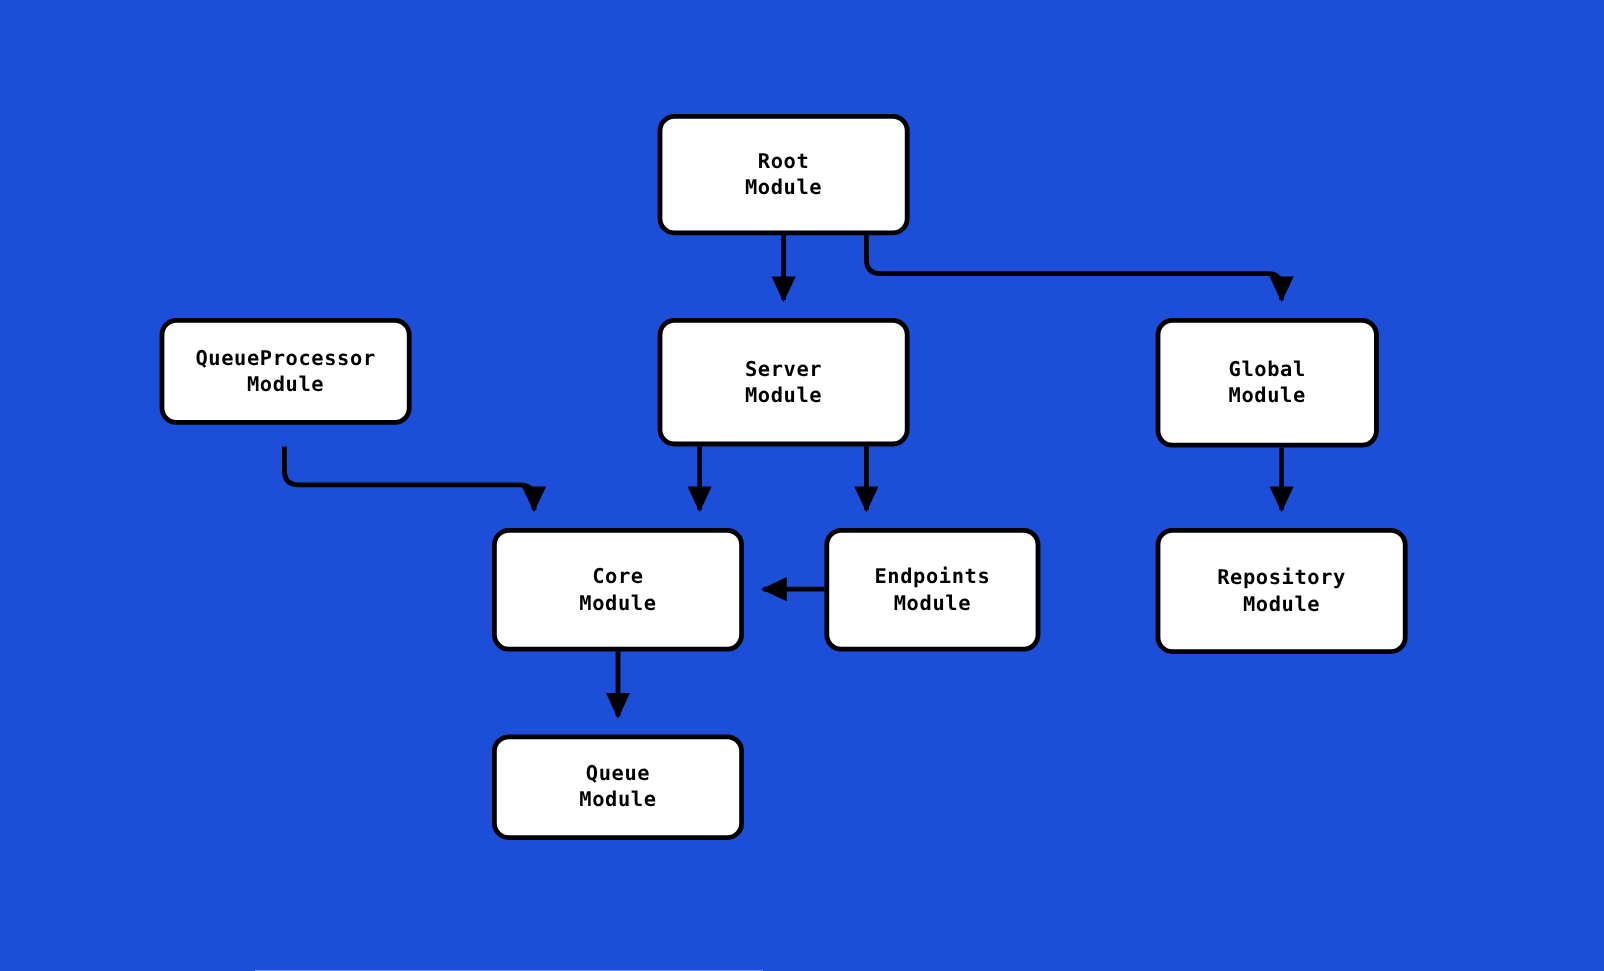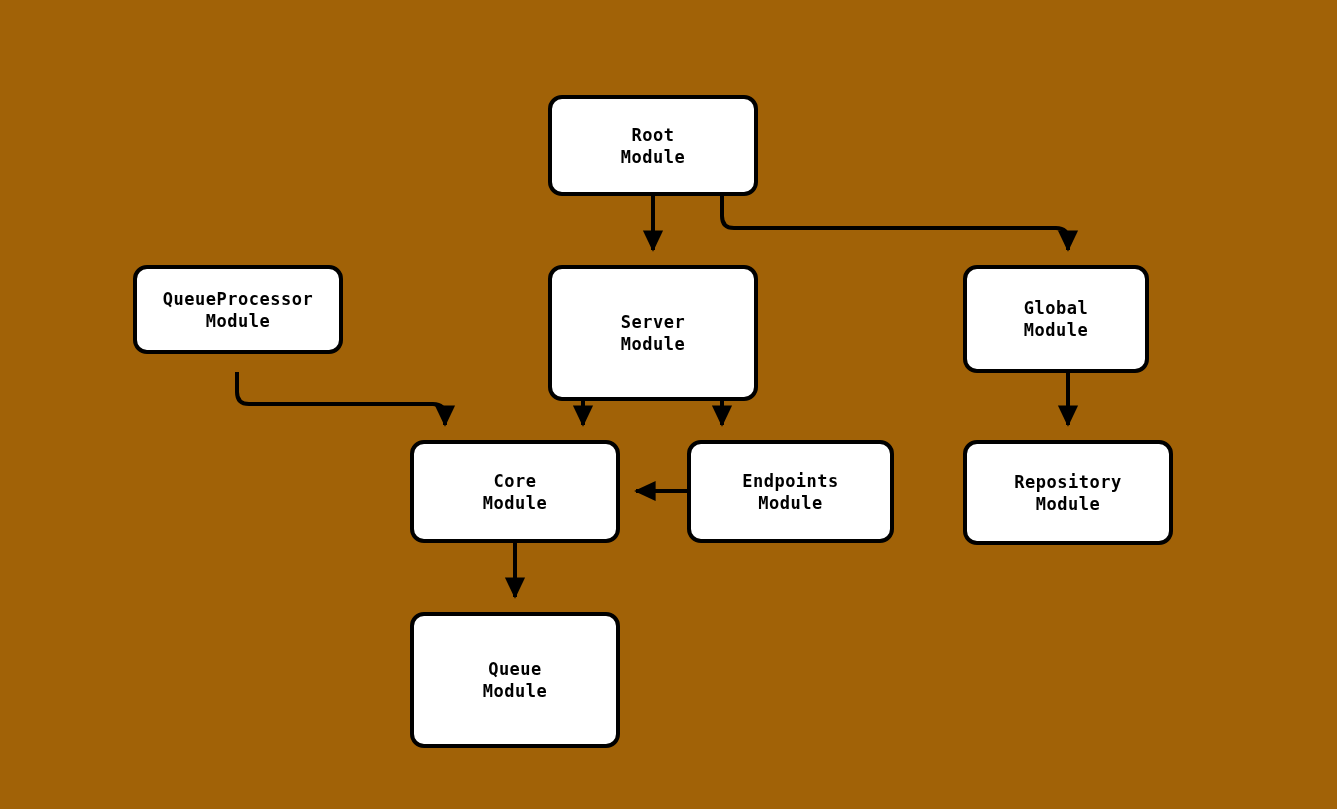--- a/index.html
+++ b/index.html
@@ -4,21 +4,21 @@
 <style>
   html, body {
     margin: 0;
     padding: 0;
     background: #ffffff;
   }
   #canvas {
     position: relative;
     width: 1337px;
     height: 809px;
-    background: #a16207;
+    background: #1d4ed8;
     overflow: hidden;
     font-family: "DejaVu Sans Mono", "Liberation Mono", monospace;
   }
   #edges {
     position: absolute;
     left: 0;
     top: 0;
     width: 1337px;
     height: 809px;
     pointer-events: none;
@@ -79,43 +79,43 @@
   <div class="node" style="left:548px; top:95px; width:210px; height:101px;">
     <div class="node-label">Root
 Module</div>
   </div>
 
   <div class="node" style="left:133px; top:265px; width:210px; height:89px;">
     <div class="node-label">QueueProcessor
 Module</div>
   </div>
 
-  <div class="node" style="left:548px; top:265px; width:210px; height:136px;">
+  <div class="node" style="left:548px; top:265px; width:210px; height:107px;">
     <div class="node-label">Server
 Module</div>
   </div>
 
   <div class="node" style="left:963px; top:265px; width:186px; height:108px;">
     <div class="node-label">Global
 Module</div>
   </div>
 
   <div class="node" style="left:410px; top:440px; width:210px; height:103px;">
     <div class="node-label">Core
 Module</div>
   </div>
 
-  <div class="node" style="left:687px; top:440px; width:207px; height:103px;">
+  <div class="node" style="left:687px; top:440px; width:180px; height:103px;">
     <div class="node-label">Endpoints
 Module</div>
   </div>
 
   <div class="node" style="left:963px; top:440px; width:210px; height:105px;">
     <div class="node-label">Repository
 Module</div>
   </div>
 
-  <div class="node" style="left:410px; top:612px; width:210px; height:136px;">
+  <div class="node" style="left:410px; top:612px; width:210px; height:88px;">
     <div class="node-label">Queue
 Module</div>
   </div>
 
 </div>
 
 </body></html>

